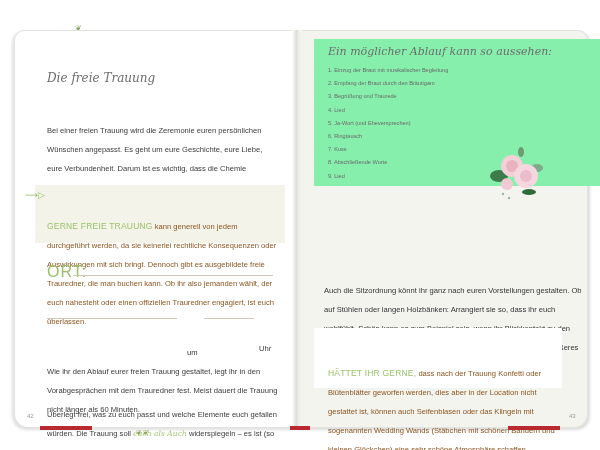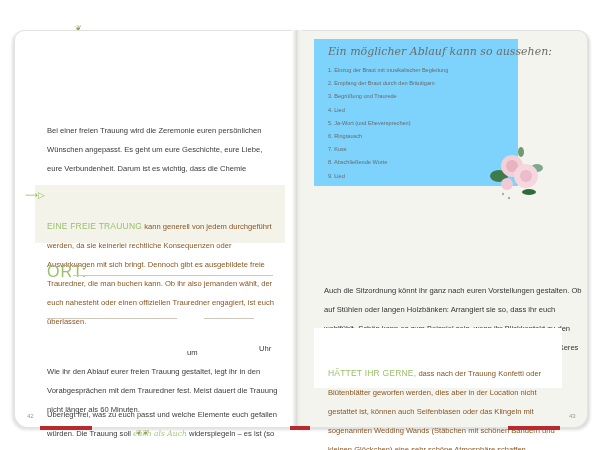--- a/index.html
+++ b/index.html
@@ -24,41 +24,42 @@
   .ort-line { position:absolute; left:58px; top:244px; width:200px; border-bottom:1px solid #cfc8b8; }
   .termin { position:absolute; left:32px; top:262px; font-weight:bold; color:#333; }
   .date-line { position:absolute; left:32px; top:287px; width:130px; border-bottom:1px solid #cfc8b8; }
   .um { position:absolute; left:172px; top:284px; }
   .time-line { position:absolute; left:189px; top:287px; width:50px; border-bottom:1px solid #cfc8b8; }
   .uhr { position:absolute; left:244px; top:280px; }
   .p2 { position:absolute; left:32px; top:303px; width:232px; }
   .p3 { position:absolute; left:32px; top:346px; width:232px; }
   .accent-script { font-family:"DejaVu Serif", serif; font-style:italic; color:#a6c97a; }
   .pagenum { position:absolute; font-size:6px; color:#999; }
-  .list-box { position:absolute; left:18px; top:8px; width:204px; height:147px; background:#7dd3fc; }
+  .list-box { position:absolute; left:18px; top:8px; width:287px; height:147px; background:#86efac; }
   .h-right { position:absolute; left:14px; top:6px; font-size:11px; white-space:nowrap; }
   .list { position:absolute; left:14px; top:26px; margin:0; padding:0; list-style:none; }
   .list li { font-size:5.6px; color:#6a6a6a; height:13.2px; line-height:10px; }
   .flower { position:absolute; left:165px; top:105px; width:70px; height:60px; }
   .p4 { position:absolute; left:28px; top:222px; width:258px; color:#333; }
   .tip-box { position:absolute; left:18px; top:297px; width:248px; height:60px; background:#ffffff; }
   .tip-box .text { position:absolute; left:14px; top:8px; width:230px; color:#8a5520; }
 </style>
 </head>
 <body>
 
 <div class="sprig">❦</div>
 
 <div class="book">
   <div class="page page-left">
+    <div class="h-left script">Die freie Trauung</div>
     <div class="p1 text">Bei einer freien Trauung wird die Zeremonie euren persönlichen Wünschen angepasst. Es geht um eure Geschichte, eure Liebe, eure Verbundenheit. Darum ist es wichtig, dass die Chemie zwischen euch und dem Trauredner stimmt und ihr euch in seiner Gegenwart wohlfühlt.</div>
 
     <div class="callout">
       <span class="arrow">⟶▷</span>
-      <div class="text"><span class="caps">EINE FREIE TRAUUNG</span><span> kann generell von jedem durchgeführt werden, da sie keinerlei rechtliche Konsequenzen oder Auswirkungen mit sich bringt. Dennoch gibt es ausgebildete freie Trauredner, die man buchen kann. Ob ihr also jemanden wählt, der euch nahesteht oder einen offiziellen Trauredner engagiert, ist euch überlassen.</span></div>
+      <div class="text"><span class="caps">GERNE FREIE TRAUUNG</span><span> kann generell von jedem durchgeführt werden, da sie keinerlei rechtliche Konsequenzen oder Auswirkungen mit sich bringt. Dennoch gibt es ausgebildete freie Trauredner, die man buchen kann. Ob ihr also jemanden wählt, der euch nahesteht oder einen offiziellen Trauredner engagiert, ist euch überlassen.</span></div>
     </div>
 
     <div class="ort">ORT:</div>
     <div class="ort-line"></div>
 
     <div class="date-line"></div>
     <div class="um text">um</div>
     <div class="time-line"></div>
     <div class="uhr text">Uhr</div>
 

